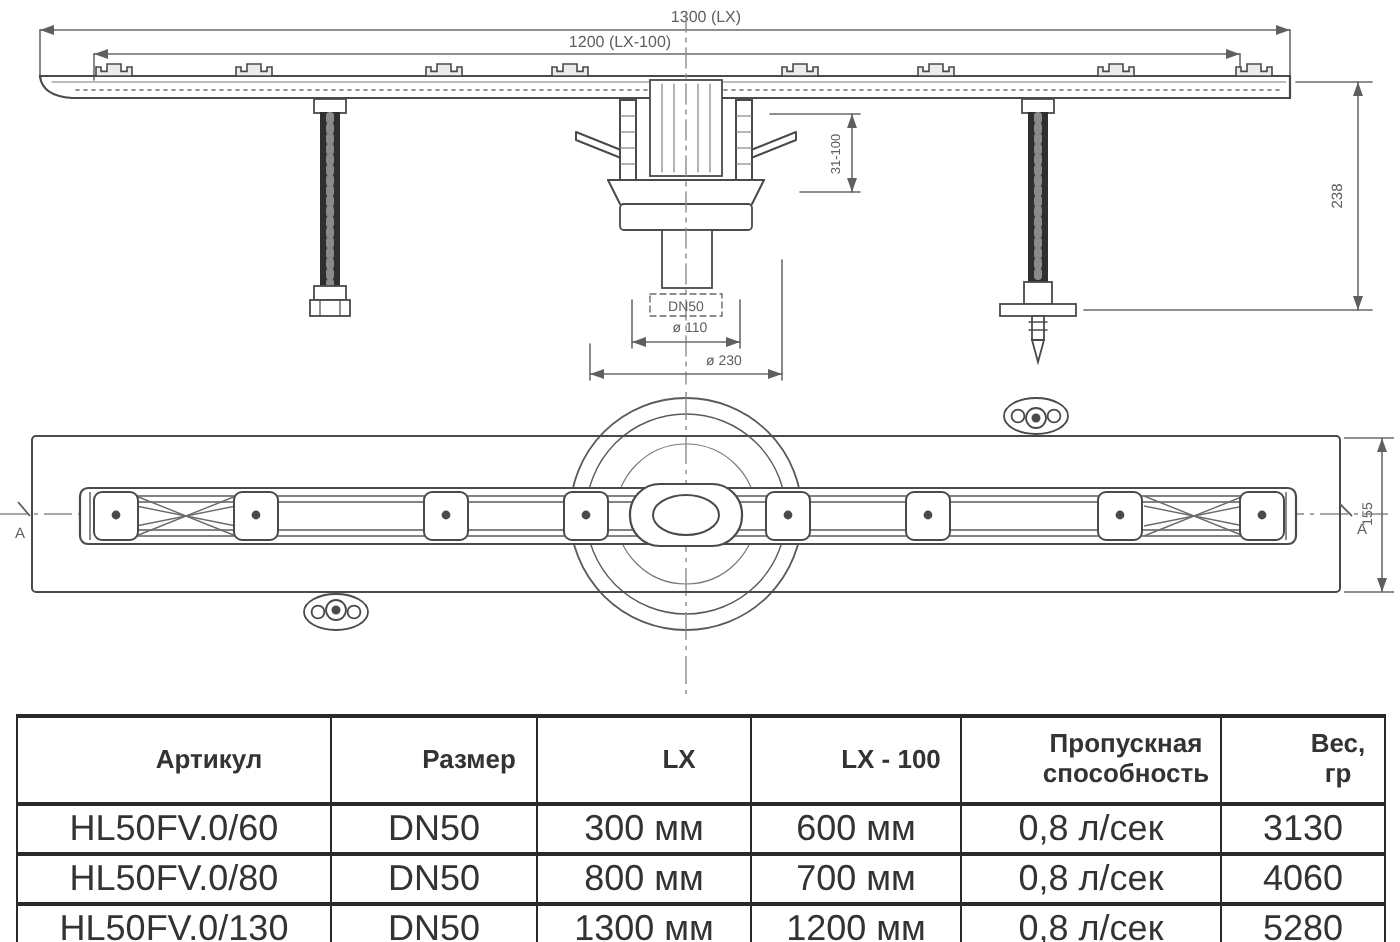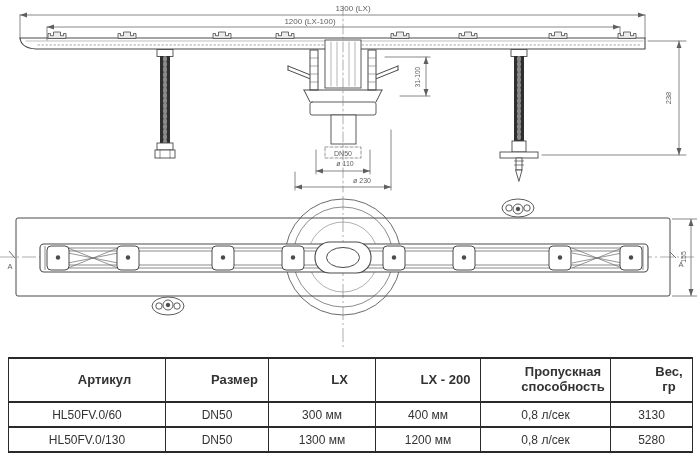--- a/index.html
+++ b/index.html
@@ -6,21 +6,21 @@
   body{width:700px;height:471px;position:relative;font-family:"Liberation Sans",sans-serif;overflow:hidden;}
   #drawing{position:absolute;left:0;top:0;}
   .dimtxt{font-family:"Liberation Sans",sans-serif;fill:#5f5f5f;}
   
   .spec-table{position:absolute;left:8px;top:357px;width:684px;border-collapse:collapse;table-layout:fixed;
               color:#333;background:#fff;}
   .spec-table th,.spec-table td{border-left:1px solid #2a2a2a;border-right:1px solid #2a2a2a;
               border-top:2px solid #2a2a2a;border-bottom:2px solid #2a2a2a;
               text-align:center;vertical-align:middle;padding:0 2px;}
   .spec-table th{height:42px;font-size:13px;font-weight:bold;line-height:1.15;padding-left:37px;}
-  .spec-table td{height:23px;font-size:12px;font-weight:normal;border-radius:12px;}
+  .spec-table td{height:23px;font-size:18px;font-weight:normal;border-radius:12px;}
   .c0{width:157px}.c1{width:103px}.c2{width:107px}.c3{width:105px}.c4{width:130px}.c5{width:82px}
 </style>
 </head>
 <body>
 
 <svg id="drawing" width="700" height="355" viewBox="0 0 700 355">
   <defs>
     <marker id="aS" markerWidth="10" markerHeight="8" refX="1" refY="4" orient="auto">
       <path d="M10,0.8 L1,4 L10,7.2 Z" fill="#5f5f5f"></path>
     </marker>
@@ -287,33 +287,41 @@
       <col class="c2">
       <col class="c3">
       <col class="c4">
       <col class="c5">
   </colgroup>
   <thead>
     <tr>
       <th>Артикул</th>
       <th>Размер</th>
       <th>LX</th>
-      <th>LX - 200</th>
+      <th>LX - 100</th>
       <th>Пропускная способность</th>
       <th>Вес, гр</th>
     </tr>
   </thead>
   <tbody>
     <tr>
       <td>HL50FV.0/60</td>
       <td>DN50</td>
       <td>300 мм</td>
-      <td>400 мм</td>
+      <td>600 мм</td>
       <td>0,8 л/сек</td>
       <td>3130</td>
+    </tr>
+    <tr>
+      <td>HL50FV.0/80</td>
+      <td>DN50</td>
+      <td>800 мм</td>
+      <td>700 мм</td>
+      <td>0,8 л/сек</td>
+      <td>4060</td>
     </tr>
     <tr>
       <td>HL50FV.0/130</td>
       <td>DN50</td>
       <td>1300 мм</td>
       <td>1200 мм</td>
       <td>0,8 л/сек</td>
       <td>5280</td>
     </tr>
   </tbody>

